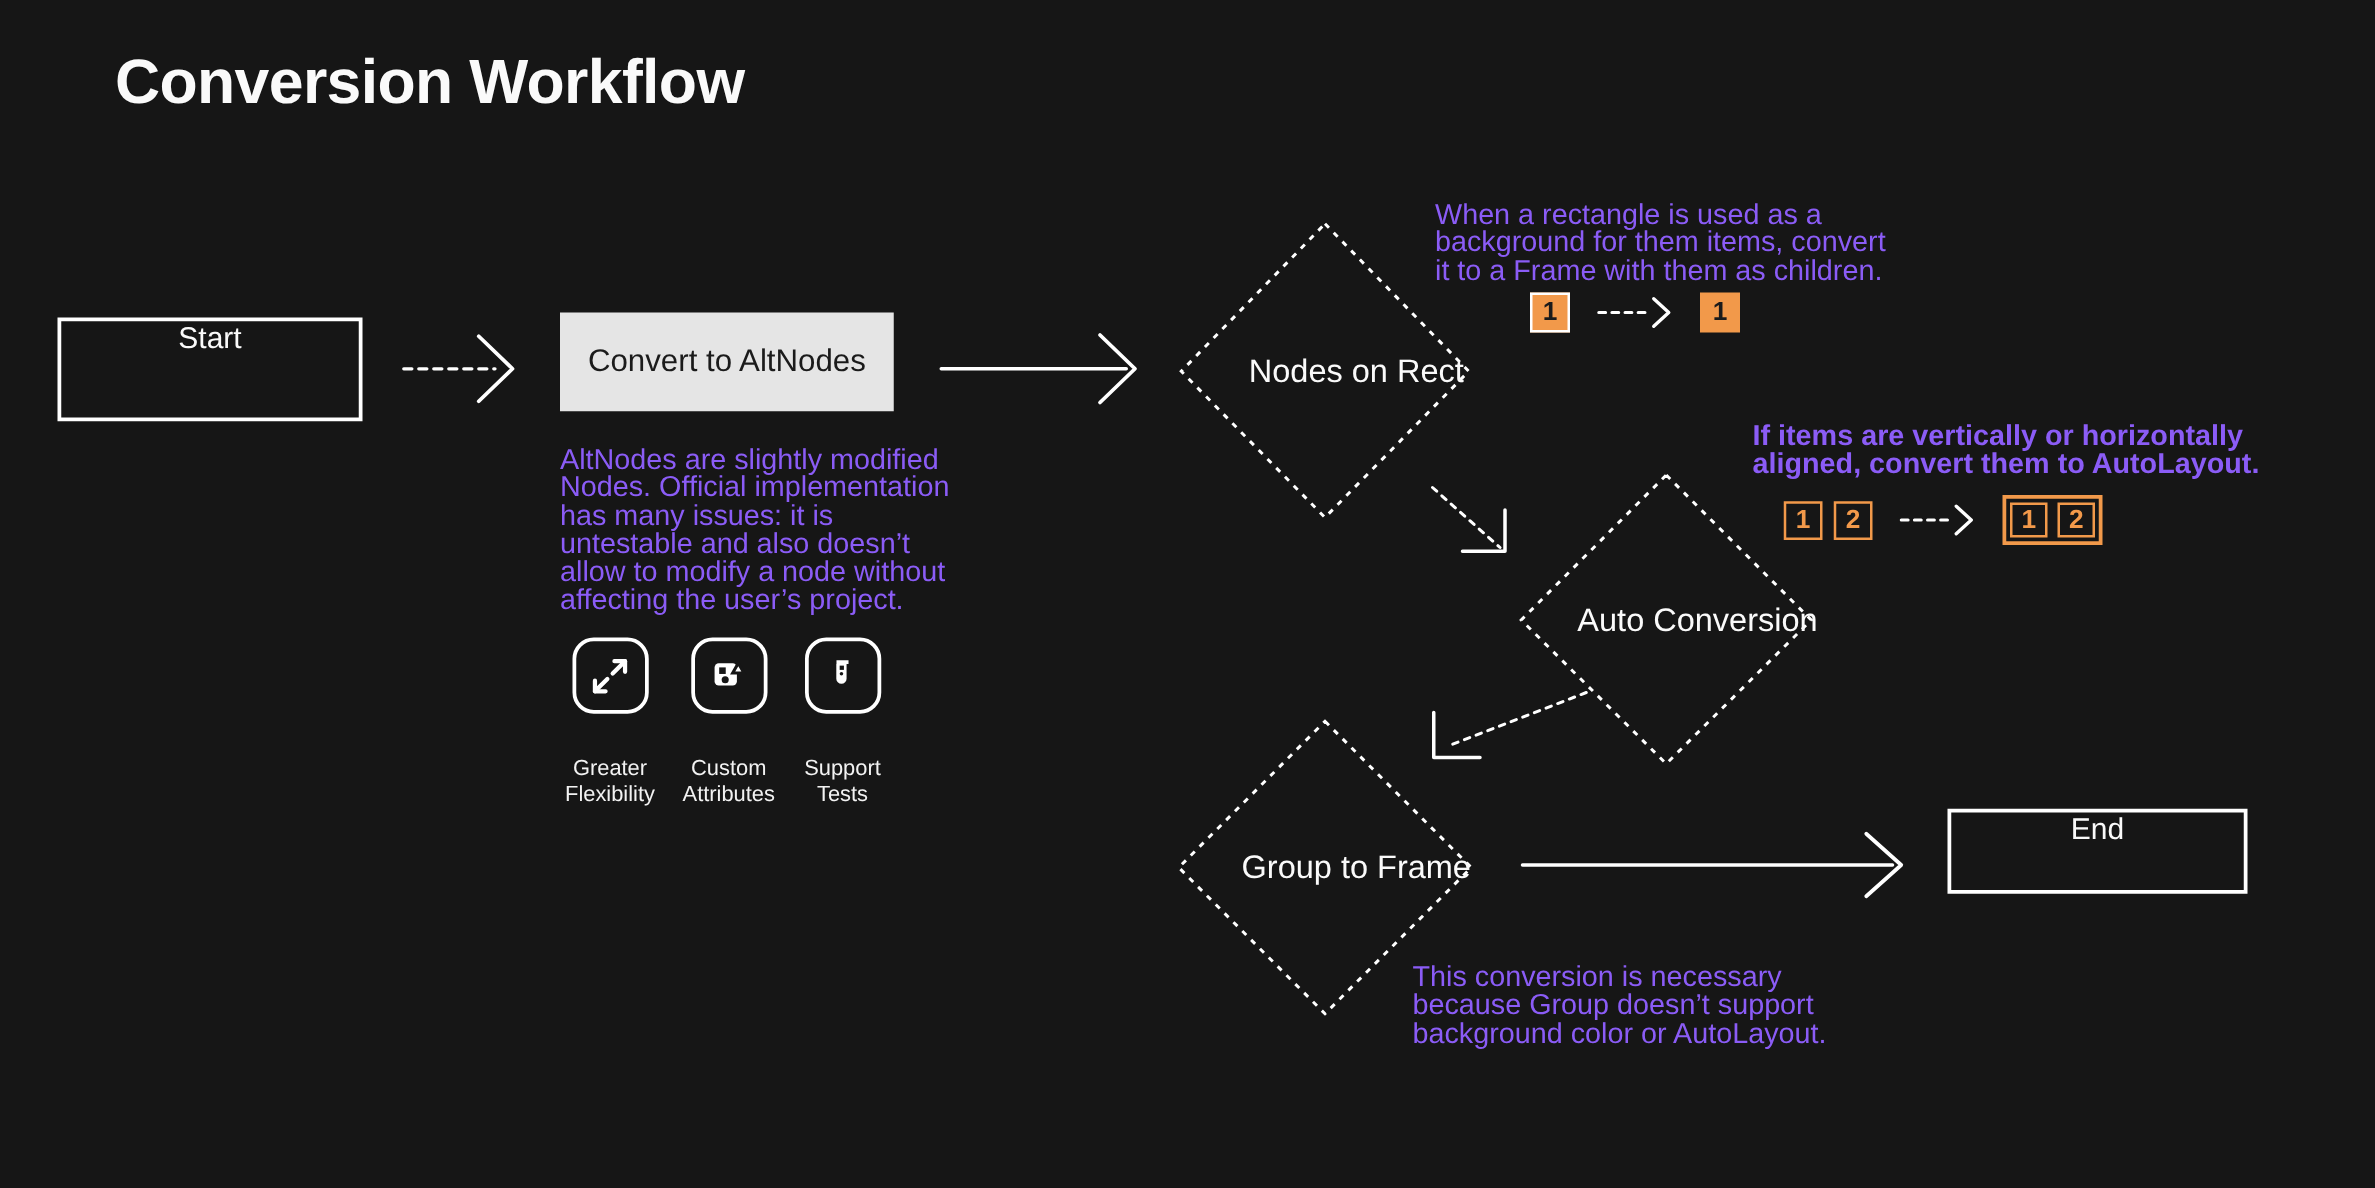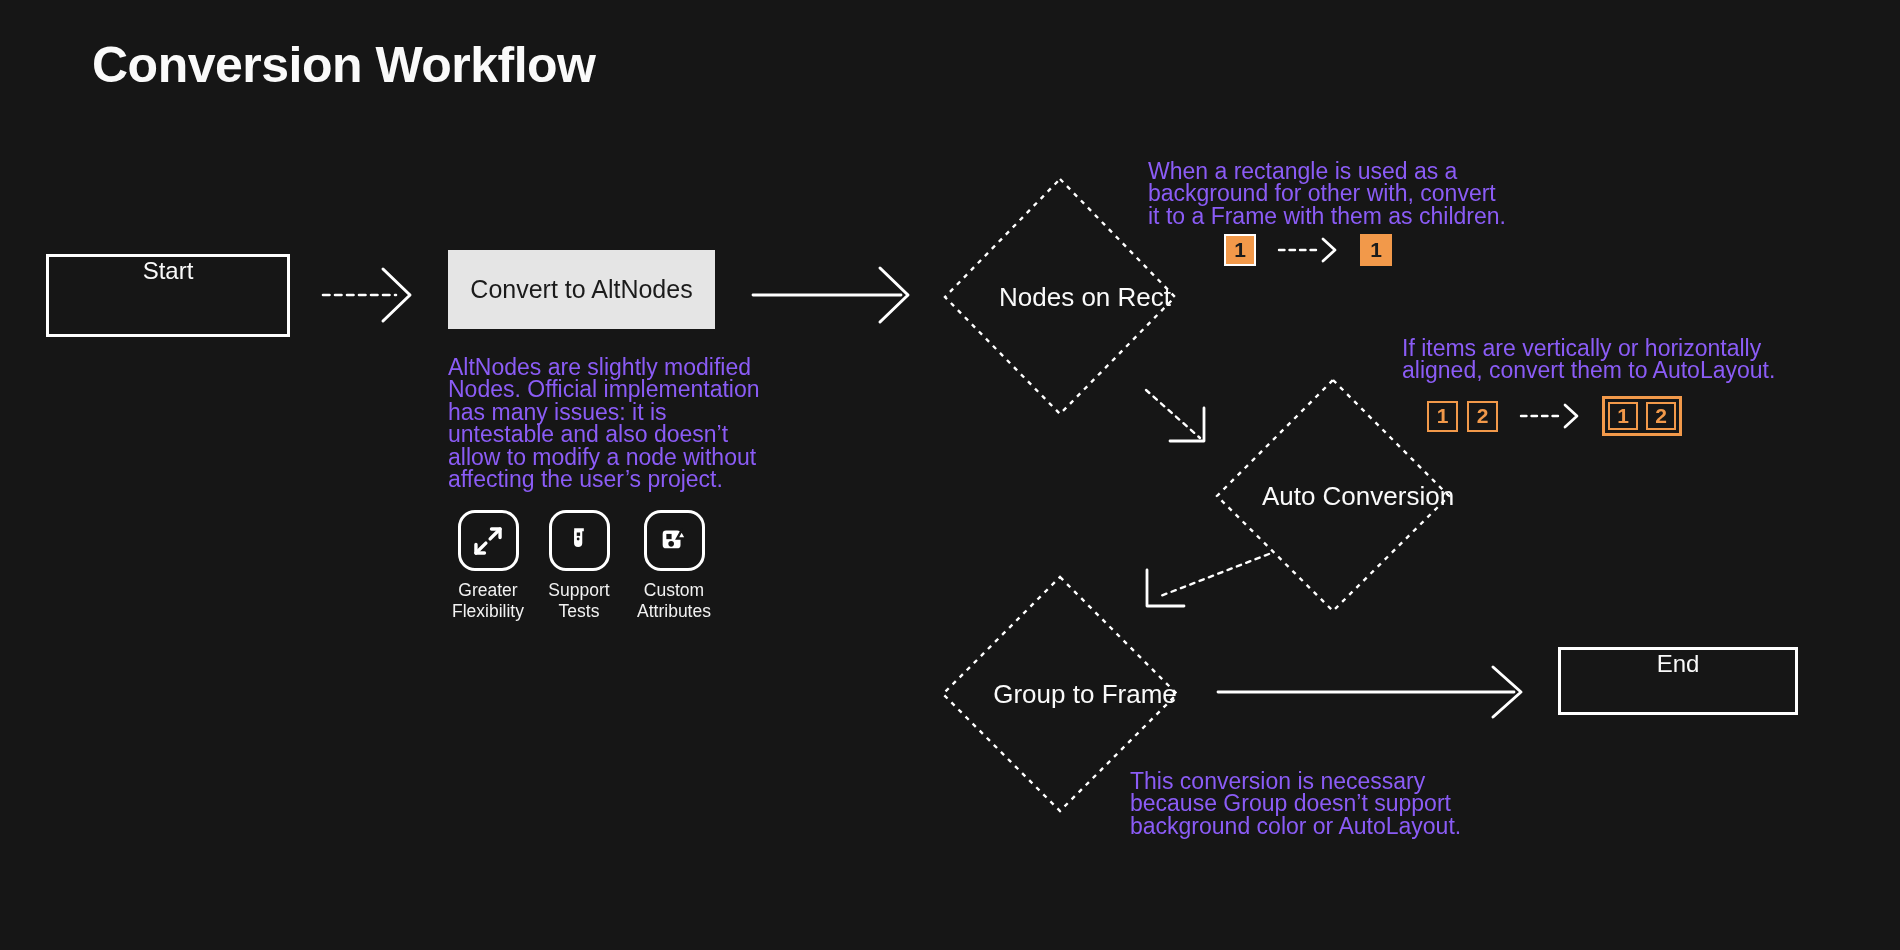--- a/index.html
+++ b/index.html
@@ -7,21 +7,21 @@
           font-family:"Liberation Sans",sans-serif;color:#f7f7f7;}
   .abs{position:absolute;}
   .page-title{font-size:50px;font-weight:800;letter-spacing:-0.5px;color:#fafafa;white-space:nowrap;margin-left:44px;}
   .conn{position:absolute;left:0;top:0;}
   .node-box{border:3px solid #ffffff;display:flex;align-items:flex-start;justify-content:center;
             font-size:24px;color:#fafafa;background:transparent;box-sizing:border-box;}
   .accent-box{background:#e5e5e5;color:#1B1B1B;display:flex;align-items:center;justify-content:center;
               font-size:25px;box-sizing:border-box;}
   .para div,.note div{font-size:23px;line-height:22.4px;white-space:nowrap;color:#8b5cf6;}
   .diamond-label{transform:translate(-50%,-50%);font-size:26px;color:#fafafa;white-space:nowrap;margin-left:25px;}
-  .feature{width:96px;display:flex;flex-direction:column;align-items:center;}
+  .feature{width:96px;display:flex;flex-direction:column;align-items:center;gap:24px;}
   .icon-box{width:61px;height:61px;border:3.5px solid #ffffff;border-radius:17px;box-sizing:border-box;
             display:flex;align-items:center;justify-content:center;}
   .feature-label{margin-top:9px;text-align:center;font-size:17.5px;line-height:21px;color:#f2f2f2;}
   .ex-row{display:flex;align-items:center;}
   .numsq{width:32px;height:32px;display:flex;align-items:center;justify-content:center;
          font-size:21px;font-weight:bold;box-sizing:border-box;}
   .numsq.fill{background:#F2994A;color:#1B1B1B;}
   .numsq.fill-bordered{background:#F2994A;color:#1B1B1B;border:2.5px solid #ffffff;}
   .numsq.outline{background:transparent;border:2.5px solid #F2994A;color:#F2994A;width:31px;height:31px;}
   .sq-pair{display:flex;gap:9px;}
@@ -95,69 +95,69 @@
           <polyline points="9.5 20.5 3.5 20.5 3.5 14.5"></polyline>
           <line x1="20.5" y1="3.5" x2="13.5" y2="10.5"></line>
           <line x1="3.5" y1="20.5" x2="10.5" y2="13.5"></line>
         </svg>
       </div>
       <div class="feature-label">
         <div>Greater</div>
         <div>Flexibility</div>
       </div>
     </div>
-    <div class="feature" style="margin-left:-5px;">
-      <div class="icon-box">
-        <svg width="34" height="34" viewBox="0 0 24 24">
-          <path fill="#ffffff" d="M8.6 3 h6.8 v2.1 h-1.1 v8.3 a2.9 2.9 0 0 1 -5.8 0 V5.1 H8.6 z"></path>
-          <rect x="10.4" y="6" width="2.4" height="2.4" fill="#161616"></rect>
-          <circle cx="11.4" cy="10.6" r="1" fill="#161616"></circle>
-        </svg>
-      </div>
-      <div class="feature-label">
-        <div>Support</div>
-        <div>Tests</div>
-      </div>
-    </div>
     <div class="feature" style="margin-left:-1px;">
       <div class="icon-box">
         <svg width="34" height="34" viewBox="0 0 24 24">
           <rect x="4" y="4.6" width="12.6" height="12.6" rx="2.4" fill="#ffffff"></rect>
           <rect x="6.6" y="7" width="3.7" height="3.7" fill="#161616"></rect>
           <circle cx="10" cy="14" r="2" fill="#161616"></circle>
           <polygon points="14.2,10.2 20.6,10.2 17.4,4.6" fill="#ffffff" stroke="#161616" stroke-width="1.7"></polygon>
         </svg>
       </div>
       <div class="feature-label">
         <div>Custom</div>
         <div>Attributes</div>
       </div>
     </div>
+    <div class="feature" style="margin-left:-5px;">
+      <div class="icon-box">
+        <svg width="34" height="34" viewBox="0 0 24 24">
+          <path fill="#ffffff" d="M8.6 3 h6.8 v2.1 h-1.1 v8.3 a2.9 2.9 0 0 1 -5.8 0 V5.1 H8.6 z"></path>
+          <rect x="10.4" y="6" width="2.4" height="2.4" fill="#161616"></rect>
+          <circle cx="11.4" cy="10.6" r="1" fill="#161616"></circle>
+        </svg>
+      </div>
+      <div class="feature-label">
+        <div>Support</div>
+        <div>Tests</div>
+      </div>
+    </div>
   </div>
 
   <div class="abs diamond-label" style="left:1060px;top:297px;">Nodes on Rect</div>
   <div class="abs diamond-label" style="left:1333px;top:496px;">Auto Conversion</div>
   <div class="abs diamond-label" style="left:1060px;top:694px;">Group to Frame</div>
 
   <div class="abs note" style="left:1148px;top:160px;">
     <div>When a rectangle is used as a</div>
-    <div>background for other with, convert</div>
+    <div>background for them items, convert</div>
     <div>it to a Frame with them as children.</div>
   </div>
 
   <div class="abs ex-row" style="left:1224px;top:234px;">
     <div class="numsq fill-bordered">1</div>
     <svg class="mini-arrow" width="62" height="30" viewBox="0 0 62 30" fill="none" stroke="#ffffff" stroke-linecap="round">
       <line x1="2" y1="15" x2="44" y2="15" stroke-width="2.4" stroke-dasharray="5.5 5"></line>
       <polyline points="46,4 58,15 46,26" stroke-width="2.7" stroke-linejoin="round"></polyline>
     </svg>
     <div class="numsq fill">1</div>
   </div>
 
-  <div class="abs note" style="left:1402px;top:337px;">
+  <div class="abs note" style="left:1402px;top:337px;font-weight:bold;">
     <div>If items are vertically or horizontally</div>
     <div>aligned, convert them to AutoLayout.</div>
   </div>
 
   <div class="abs ex-row" style="left:1427px;top:396px;">
     <div class="sq-pair">
       <div class="numsq outline">1</div>
       <div class="numsq outline">2</div>
     </div>
     <svg class="mini-arrow" width="62" height="30" viewBox="0 0 62 30" fill="none" stroke="#ffffff" stroke-linecap="round">

